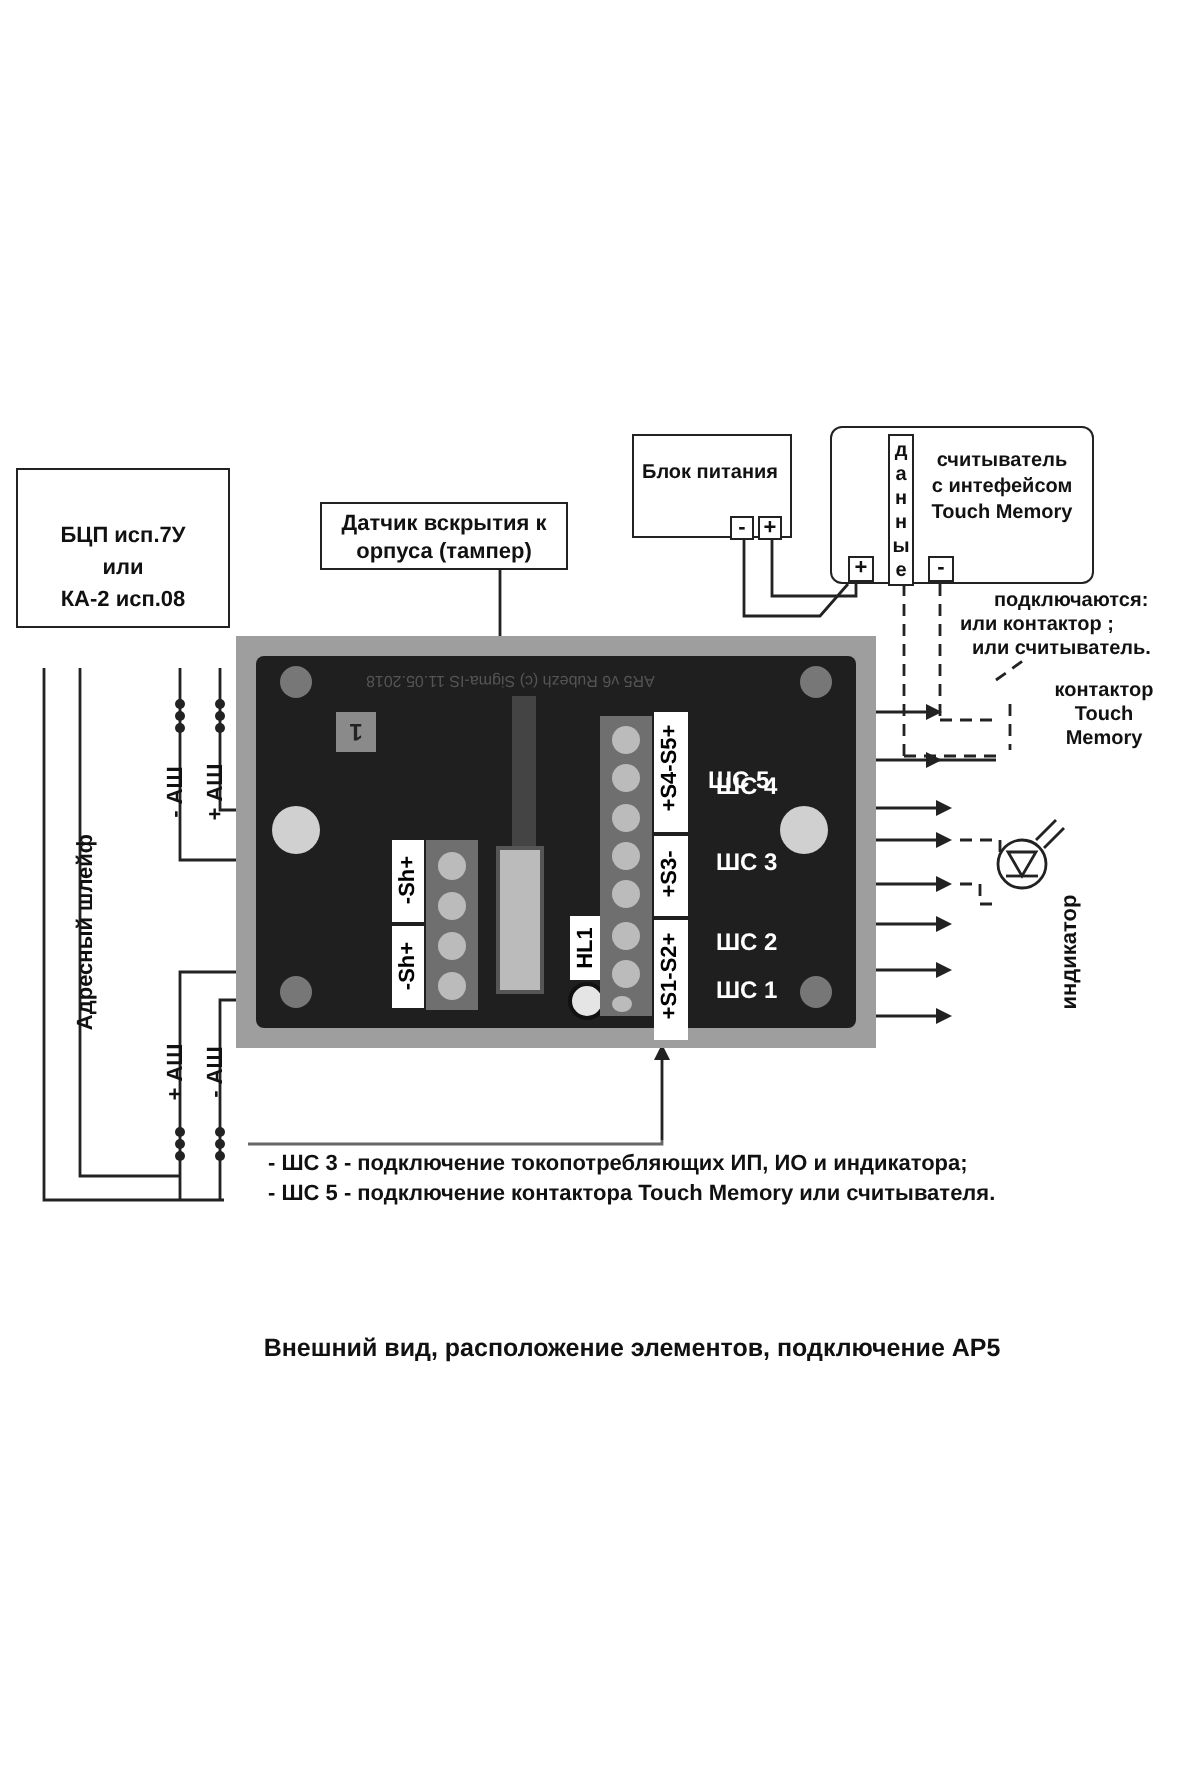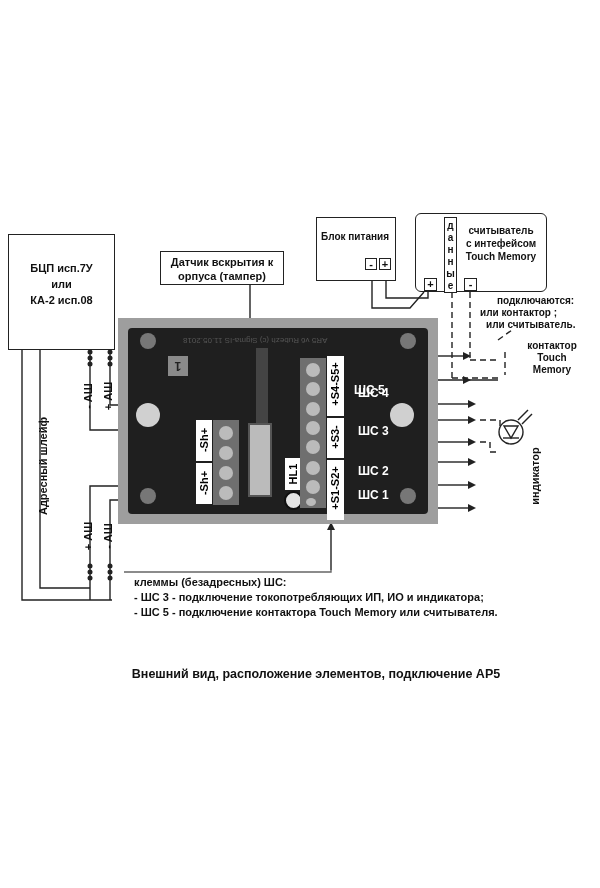--- a/index.html
+++ b/index.html
@@ -87,32 +87,32 @@
 
   <g stroke="#222" stroke-width="1.4" fill="none">
     <circle cx="511" cy="432" r="12"></circle>
     <polygon points="504,426 518,426 511,438"></polygon>
     <line x1="503" y1="438" x2="519" y2="438"></line>
     <line x1="518" y1="420" x2="528" y2="410"></line>
     <line x1="522" y1="424" x2="532" y2="414"></line>
   </g>
 </svg>
 
-<div class="box" style="left:8px;top:234px;width:107px;height:116px;">
+<div class="box" style="left:8px;top:234px;width:107px;height:80px;">
   <div class="txt center" style="left:0;right:0;top:26px;">БЦП исп.7У</div>
   <div class="txt center" style="left:0;right:0;top:42px;">или</div>
   <div class="txt center" style="left:0;right:0;top:58px;">КА-2 исп.08</div>
 </div>
 
 <div class="box" style="left:160px;top:251px;width:124px;height:34px;">
   <div class="txt center" style="left:0;right:0;top:3px;">Датчик вскрытия к</div>
   <div class="txt center" style="left:0;right:0;top:17px;">орпуса (тампер)</div>
 </div>
 
-<div class="box" style="left:316px;top:217px;width:80px;height:64px;">
+<div class="box" style="left:316px;top:217px;width:80px;height:52px;">
   <div class="txt" style="left:4px;top:12px;font-size:10px;">Блок питания</div>
   <div class="box" style="left:48px;top:40px;width:12px;height:12px;">
       <span class="txt center" style="left:0;right:0;top:-2px;">-</span>
     </div>
   <div class="box" style="left:62px;top:40px;width:12px;height:12px;">
       <span class="txt center" style="left:0;right:0;top:-2px;">+</span>
     </div>
 </div>
 
 <div class="box" style="left:415px;top:213px;width:132px;height:79px;border-radius:6px;">
@@ -208,18 +208,17 @@
 
     <div class="shc" style="left:226px;top:35px;margin-top:20px;">ШС 5</div>
     <div class="shc" style="left:230px;top:58px;">ШС 4</div>
     <div class="shc" style="left:230px;top:96px;">ШС 3</div>
     <div class="shc" style="left:230px;top:136px;">ШС 2</div>
     <div class="shc" style="left:230px;top:160px;">ШС 1</div>
   </div>
 </div>
 
 <div class="legend">
-  <div>клеммы (безадресных) ШС:</div>
   <div>- ШС 3 - подключение токопотребляющих ИП, ИО и индикатора;</div>
   <div>- ШС 5 - подключение контактора Touch Memory или считывателя.</div>
 </div>
 
 <div class="caption">Внешний вид, расположение элементов, подключение АР5</div>
 
 </body></html>

